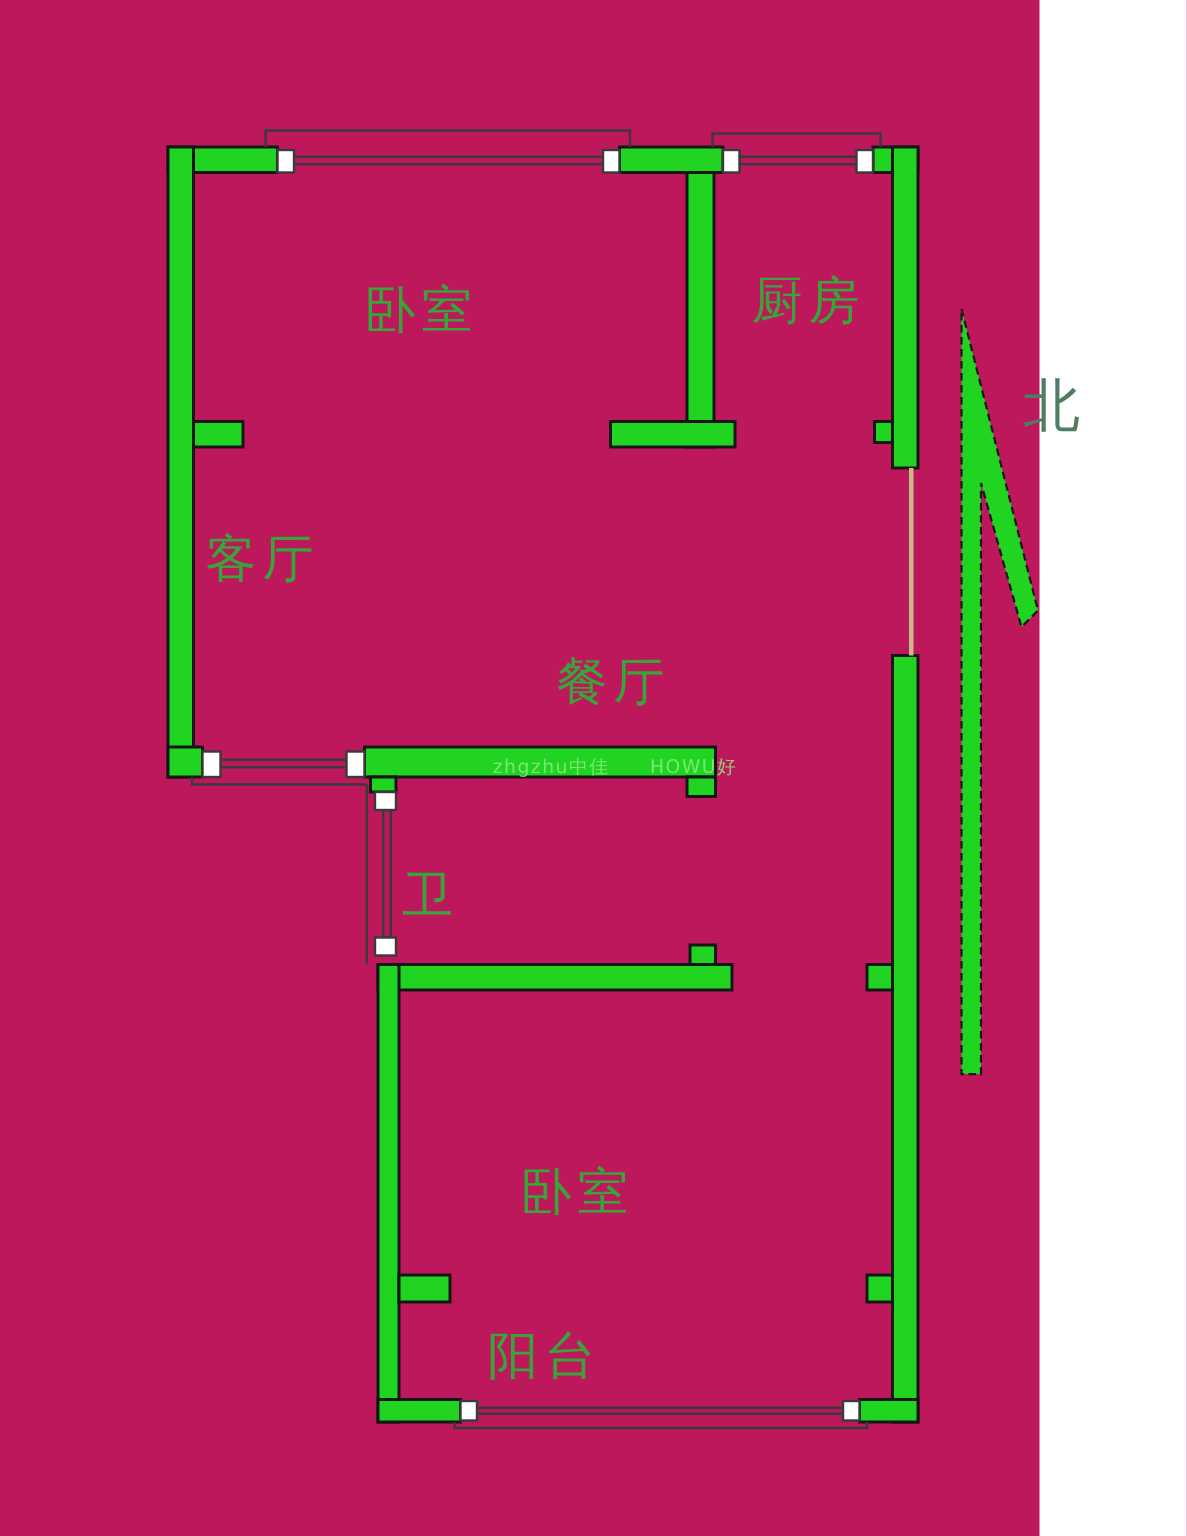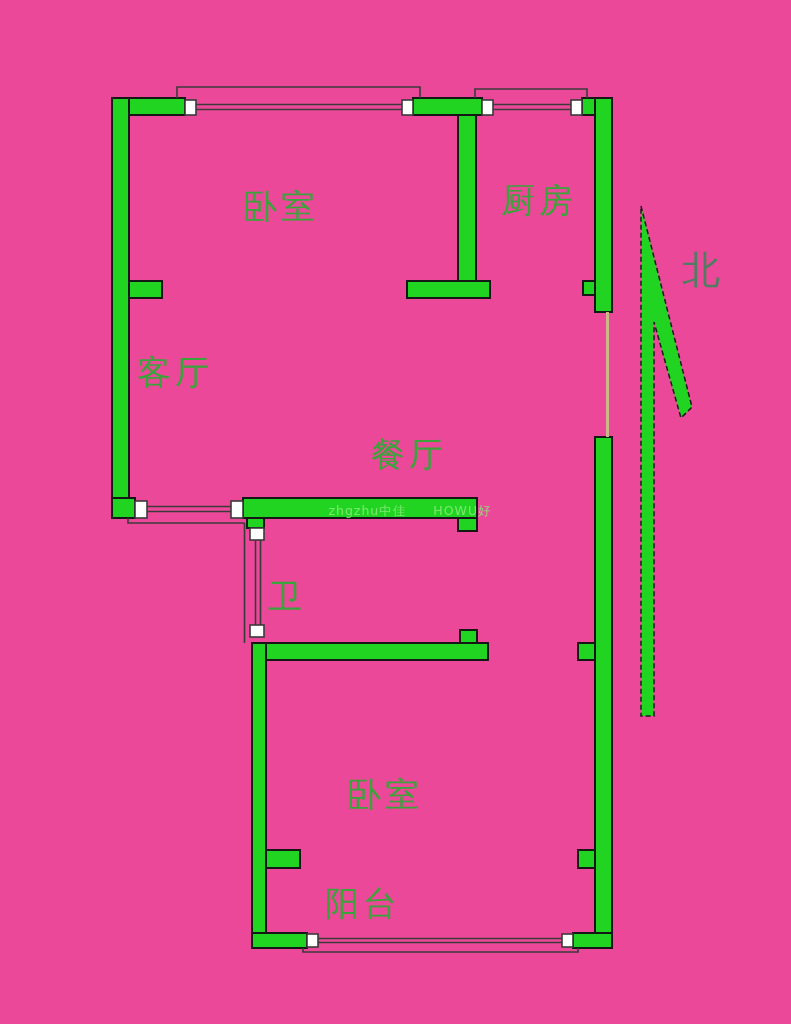--- a/index.html
+++ b/index.html
@@ -6,23 +6,23 @@
     margin: 0;
     padding: 0;
     background: #ffffff;
     width: 791px;
     height: 1024px;
     overflow: hidden;
     font-family: "DejaVu Sans", "Liberation Sans", sans-serif;
   }
   .plan-wrap {
     position: relative;
-    width: 791px;
+    width: 693px;
     height: 1024px;
-    background: #ec4899;
+    background: #be185d;
   }
   svg { display: block; }
   text {
     font-family: "DejaVu Sans", "Liberation Sans", sans-serif;
   }
   .room-label { font-size: 34px; letter-spacing: 4px; }
   .north-label { font-size: 38px; }
   .watermark-label { font-size: 12.5px; letter-spacing: 1px; opacity: 0.85; }
 </style>
 </head>

